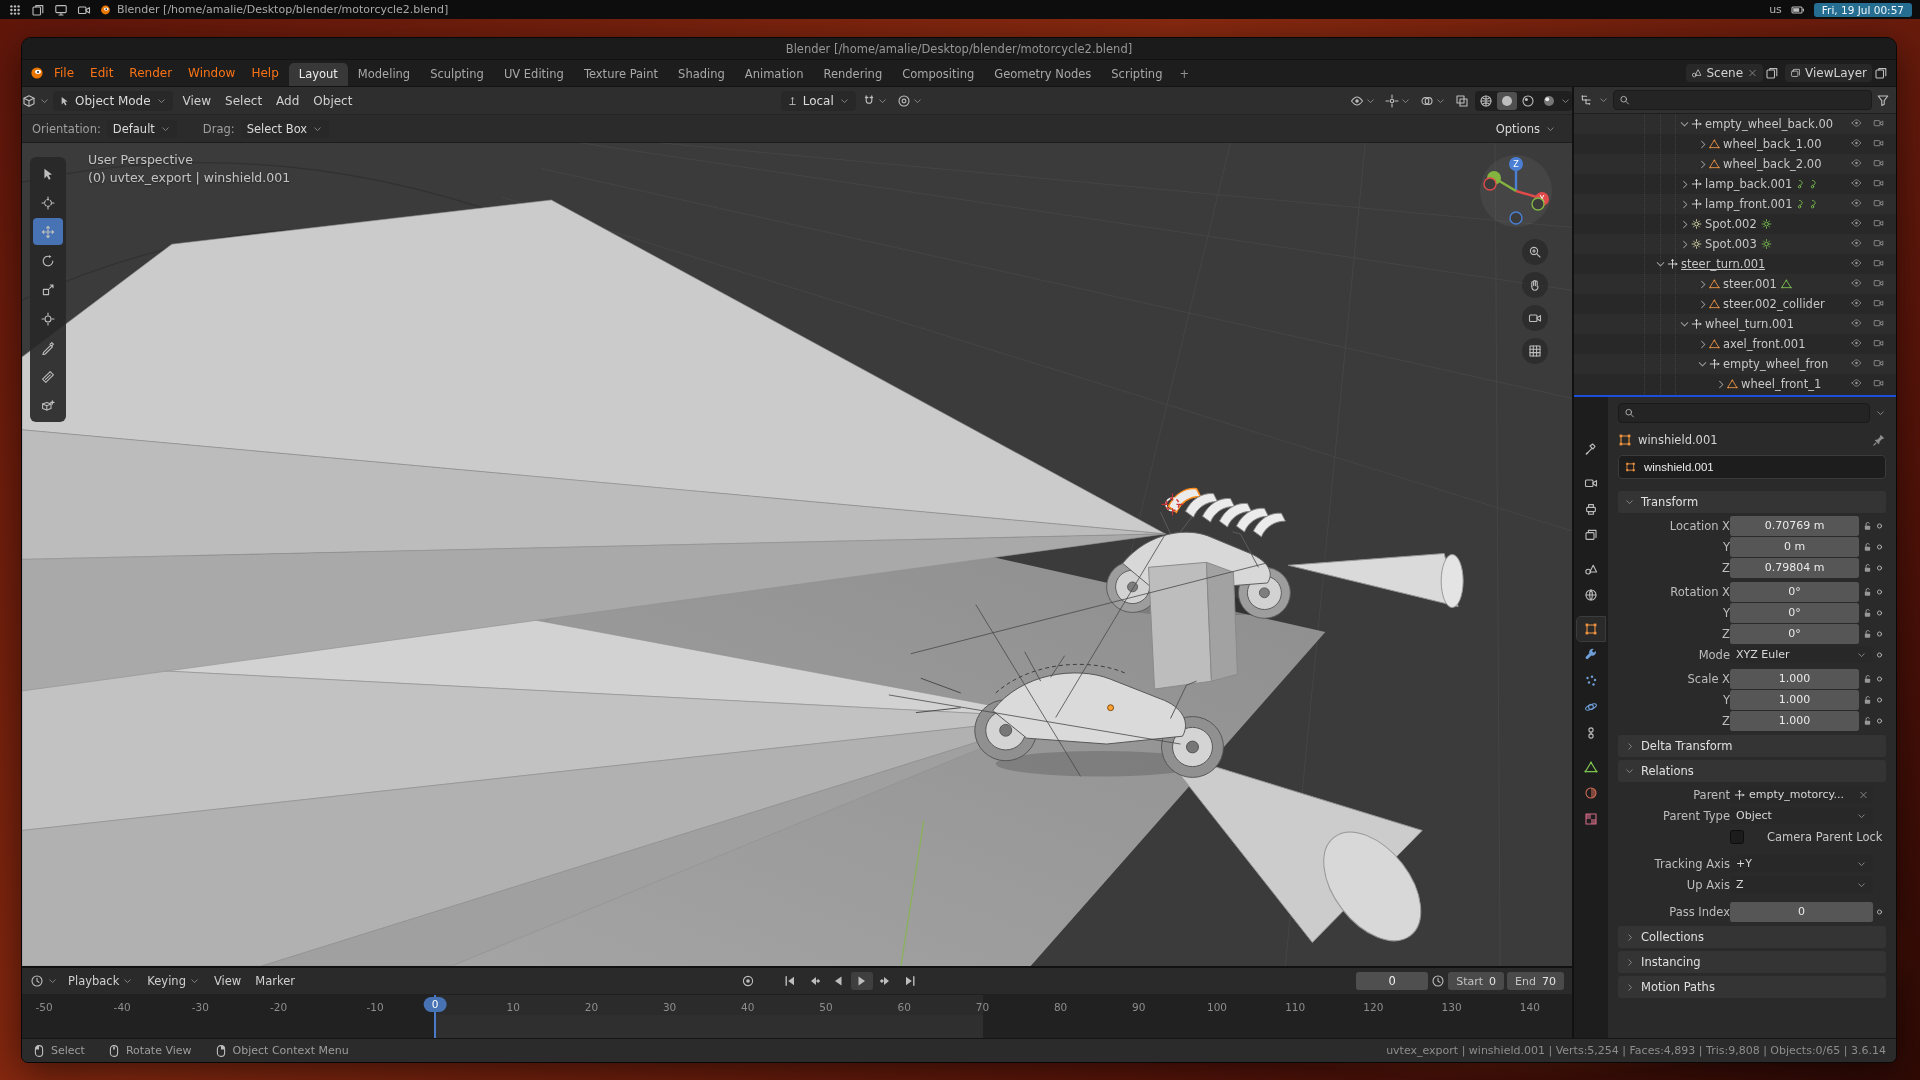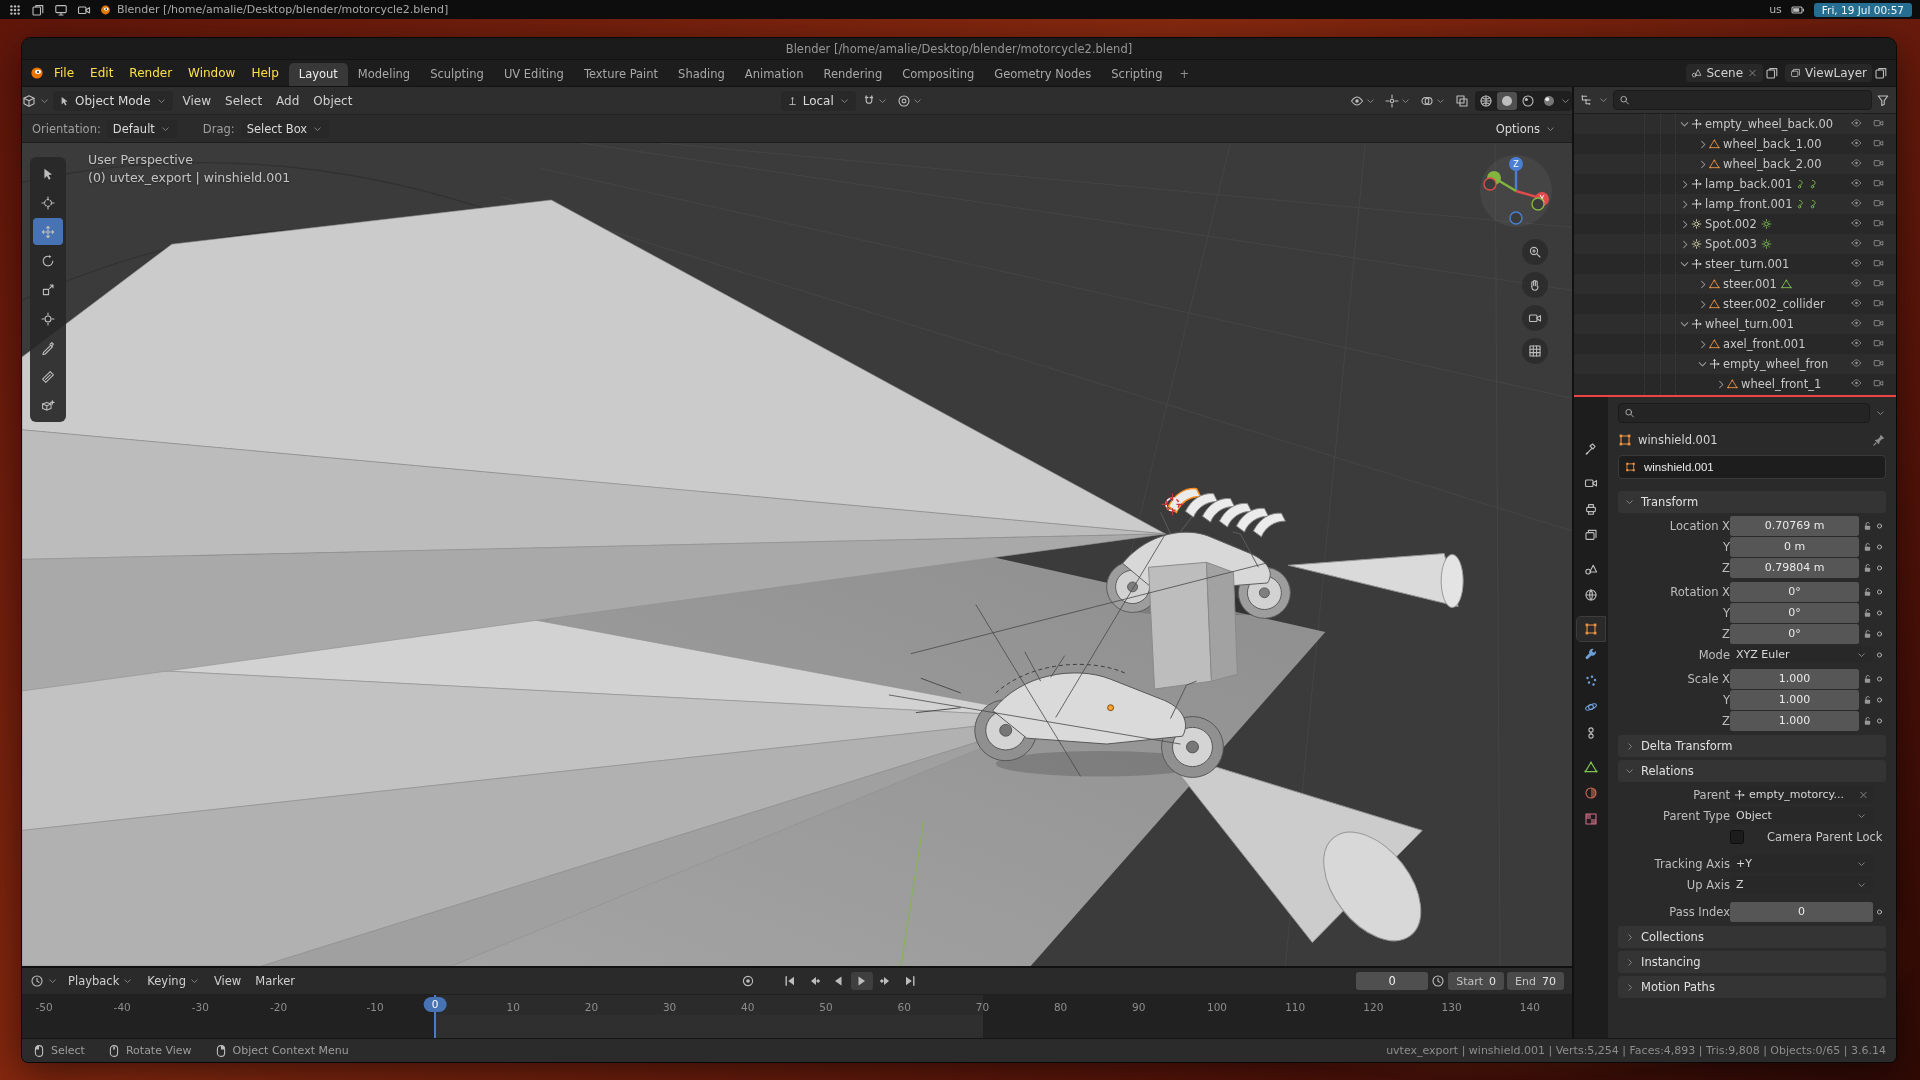--- a/index.html
+++ b/index.html
@@ -24,21 +24,21 @@
   .clockpill{background:#266e91;color:#eef6fa;border-radius:3px;padding:1px 8px;font-size:10.5px;}
   
   .bwindow{position:absolute;left:21px;top:37px;width:1876px;height:1026px;background:#232323;border:1px solid #080808;
     border-radius:10px 10px 7px 7px;box-sizing:border-box;display:flex;flex-direction:column;overflow:hidden;
     box-shadow:0 10px 40px rgba(0,0,0,.55);}
   .titlebar{height:21px;flex:none;background:#1b1b1b;display:flex;align-items:center;justify-content:center;
     color:#969696;font-size:11.5px;border-bottom:1px solid #121212;}
   
   .topbar{height:26px;flex:none;background:#1d1d1d;display:flex;align-items:center;padding:0 8px;gap:2px;
     font-size:12px;color:#cecece;border-bottom:1px solid #131313;}
-  .menu-item{padding:2px 8px;border-radius:3px;color:#fde047;}
+  .menu-item{padding:2px 8px;border-radius:3px;color:#f97316;}
   .wtabs{display:flex;align-items:flex-end;margin-left:0;height:100%;}
   .tab{padding:4px 10px 5px;font-size:11.5px;color:#a8a8a8;border-radius:5px 5px 0 0;}
   .tab.active{background:#383838;color:#ececec;}
   .tab.addtab{color:#8f8f8f;padding:4px 7px 5px;}
   .pill{display:flex;align-items:center;gap:4px;background:#282828;border-radius:4px;height:18px;padding:0 5px;color:#d2d2d2;}
   
   .main{flex:1;display:flex;min-height:0;}
   .leftcol{flex:1;display:flex;flex-direction:column;min-width:0;border-right:2px solid #111;}
   .rightcol{width:322px;flex:none;display:flex;flex-direction:column;min-height:0;}
   
@@ -78,21 +78,21 @@
   .sefield .sl{color:#c2c2c2;}
   .tl-ruler{height:20px;flex:none;position:relative;background:#2b2b2b;border-top:1px solid #202020;overflow:hidden;}
   .tick{position:absolute;bottom:2px;transform:translateX(-50%);font-size:10.5px;color:#8d8d8d;}
   .tl-tracks{flex:1;position:relative;background:#212121;overflow:hidden;}
   .range-band{position:absolute;top:0;bottom:0;background:#2f2f2f;}
   .dimzone{position:absolute;top:0;bottom:0;background:rgba(0,0,0,.22);}
   .ph-line{position:absolute;top:0;bottom:0;width:2px;background:#4a7bc8;}
   .ph-badge{position:absolute;top:2px;transform:translateX(-50%);background:#4772b3;color:#fff;font-size:10.5px;
     line-height:15px;padding:0 8px;border-radius:8px;}
   
-  .outliner{height:308px;flex:none;background:#282828;display:flex;flex-direction:column;border-bottom:2px solid #ef4444;}
+  .outliner{height:308px;flex:none;background:#282828;display:flex;flex-direction:column;border-bottom:2px solid #1d4ed8;}
   .ol-header{height:26px;flex:none;background:#303030;display:flex;align-items:center;gap:4px;padding:0 6px;border-bottom:1px solid #1e1e1e;}
   .searchbox{flex:1;display:flex;align-items:center;gap:4px;background:#242424;border:1px solid #1a1a1a;border-radius:4px;height:18px;padding:0 5px;}
   .searchbox input{flex:1;background:transparent;border:none;outline:none;color:#ddd;font-size:11px;min-width:0;}
   .ol-list{flex:1;position:relative;overflow:hidden;font-size:11.5px;color:#c7c7c7;}
   .guide{position:absolute;top:0;bottom:0;border-left:1px dotted #3d3d3d;}
   .orow{height:20px;display:flex;align-items:center;position:relative;padding-right:58px;}
   .orow:nth-child(even){background:rgba(255,255,255,.025);}
   .orow .exp{width:13px;flex:none;color:#9a9a9a;}
   .orow .exp.closed{transform:rotate(-90deg);}
   .orow .lbl{white-space:nowrap;overflow:hidden;margin-left:3px;}
@@ -1085,21 +1085,21 @@
                     <circle cx="7" cy="7" r="1.7" fill="currentColor" stroke="none"></circle>
                   </svg>
                 </span>
                 <span class="icn sm rix" style="right: 12px;">
                   <svg width="14" height="14" viewBox="0 0 14 14" fill="none" stroke="currentColor" stroke-width="1.1" stroke-linecap="round" stroke-linejoin="round">
                     <rect x="1.5" y="4" width="7.5" height="6.5" rx="1"></rect>
                     <path d="M9 6.8l3.5-2.2v5.4L9 7.8z"></path>
                   </svg>
                 </span>
               </div>
-              <div class="orow" style="padding-left: 104px;">
+              <div class="orow" style="padding-left: 80px; text-decoration: underline;">
                 <span class="icn sm exp">
                   <svg width="14" height="14" viewBox="0 0 14 14" fill="none" stroke="currentColor" stroke-width="1.1" stroke-linecap="round" stroke-linejoin="round">
                     <path d="M3.5 5.5 7 9l3.5-3.5"></path>
                   </svg>
                 </span>
                 <span class="icn sm c-bright">
                   <svg width="14" height="14" viewBox="0 0 14 14" fill="none" stroke="currentColor" stroke-width="1.1" stroke-linecap="round" stroke-linejoin="round">
                     <path d="M7 1.6v10.8M1.6 7h10.8M7 1.6 5.7 2.9M7 1.6l1.3 1.3M12.4 7l-1.3-1.3M12.4 7l-1.3 1.3"></path>
                   </svg>
                 </span>

